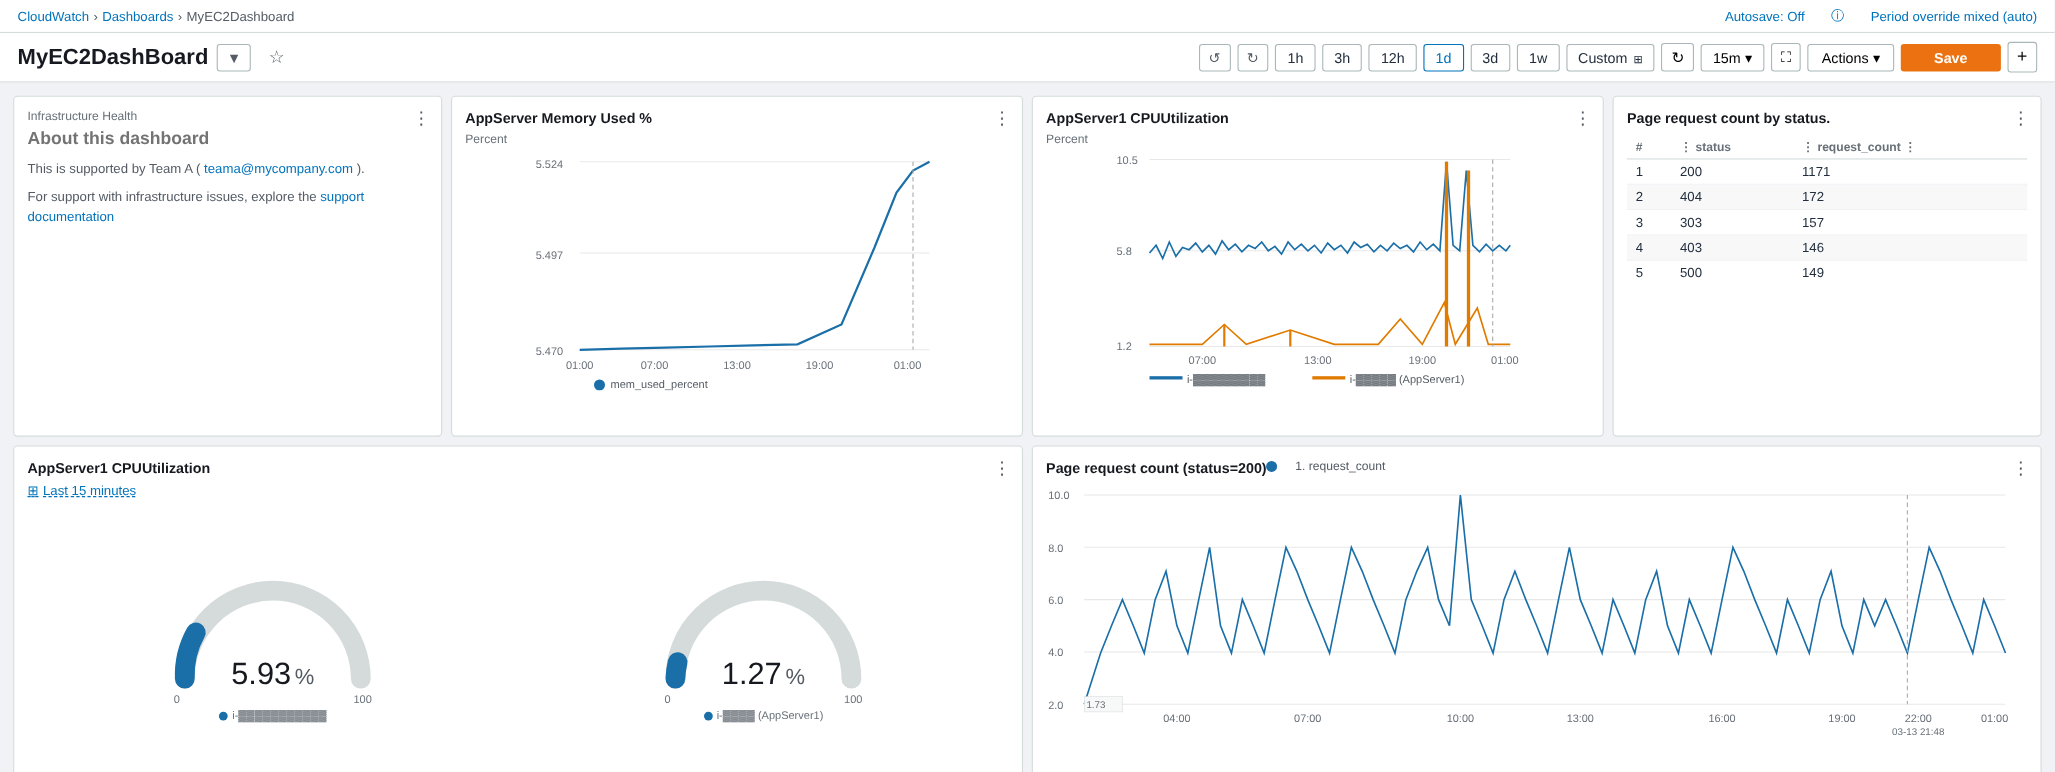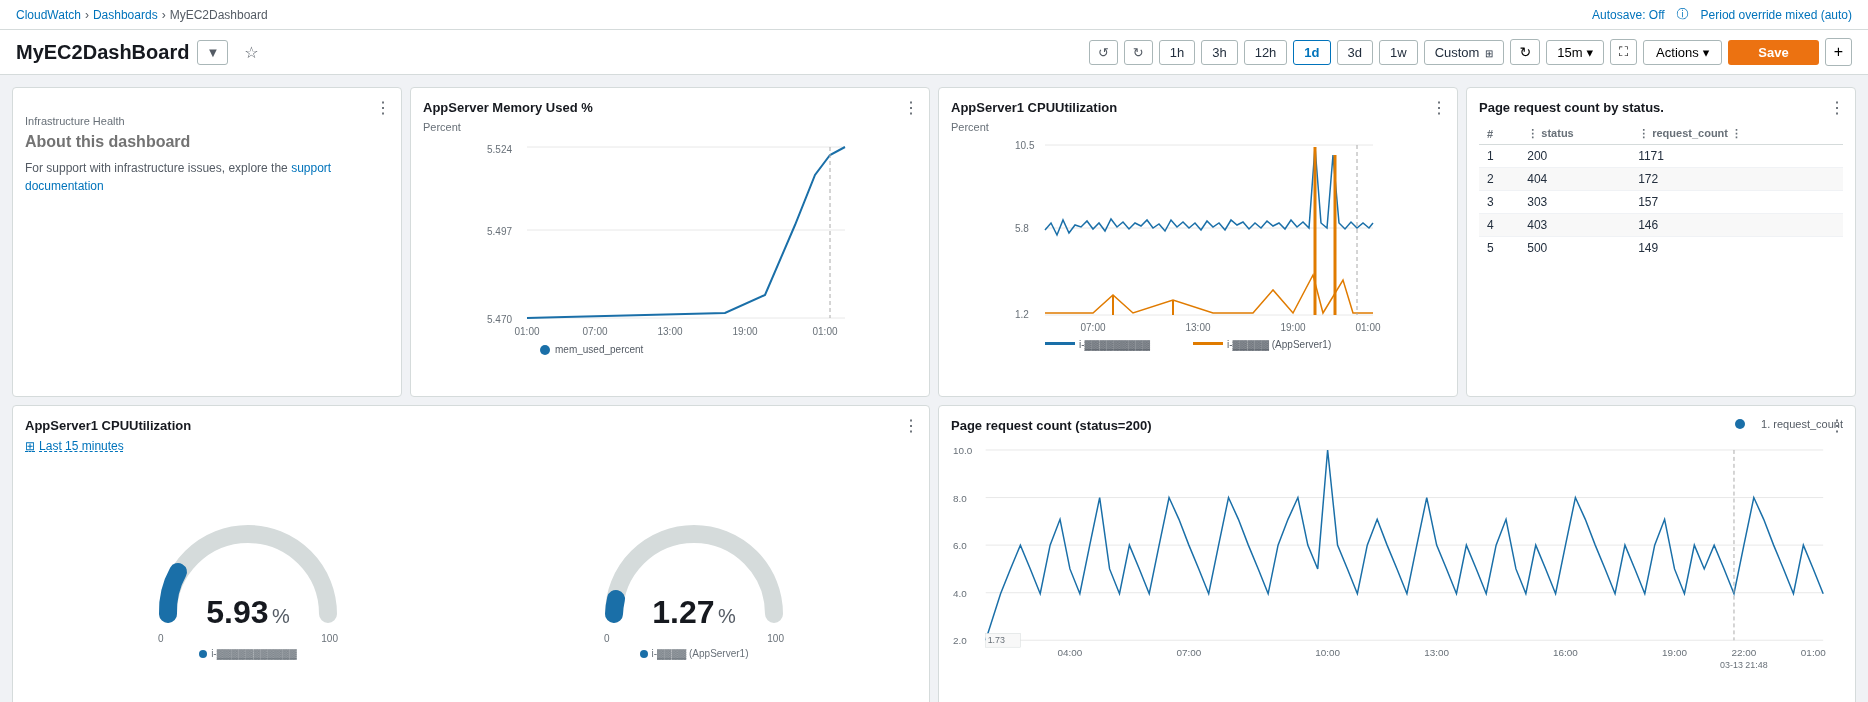--- a/index.html
+++ b/index.html
@@ -10,36 +10,36 @@
       background: #fff;
       border-bottom: 1px solid #d5dbdb;
       padding: 6px 16px;
       display: flex;
       align-items: center;
       justify-content: space-between;
     }
     .breadcrumb { display: flex; align-items: center; gap: 4px; font-size: 12px; color: #0073bb; }
     .breadcrumb span { color: #545b64; }
     .breadcrumb a { color: #0073bb; text-decoration: none; }
-    .autosave-area { display: flex; align-items: center; gap: 12px; font-size: 12px; color: #0073bb; }
+    .autosave-area { display: flex; align-items: center; gap: 24px; font-size: 12px; color: #0073bb; }
 
     
     .title-bar {
       background: #fff;
       border-bottom: 1px solid #d5dbdb;
       padding: 8px 16px;
       display: flex;
       align-items: center;
       justify-content: space-between;
     }
     .dashboard-title { font-size: 20px; font-weight: 700; color: #16191f; display: flex; align-items: center; gap: 8px; }
     .title-controls { display: flex; align-items: center; gap: 6px; }
     .btn-icon { background: #fff; border: 1px solid #aab7b8; border-radius: 3px; padding: 4px 8px; cursor: pointer; font-size: 13px; color: #545b64; }
     .time-btn { background: #fff; border: 1px solid #aab7b8; border-radius: 3px; padding: 4px 10px; cursor: pointer; font-size: 13px; color: #232f3e; }
-    .time-btn.active { color: #0073bb; font-weight: 700; border-color: #0073bb; text-align: center; }
+    .time-btn.active { color: #0073bb; font-weight: 400; border-color: #0073bb; text-align: center; }
     .btn-refresh { background: #fff; border: 1px solid #aab7b8; border-radius: 3px; padding: 4px 8px; cursor: pointer; }
     .btn-interval { background: #fff; border: 1px solid #aab7b8; border-radius: 3px; padding: 4px 10px; cursor: pointer; font-size: 13px; display: flex; align-items: center; gap: 4px; }
     .btn-fullscreen { background: #fff; border: 1px solid #aab7b8; border-radius: 3px; padding: 4px 8px; cursor: pointer; }
     .btn-actions { background: #fff; border: 1px solid #aab7b8; border-radius: 3px; padding: 4px 12px; cursor: pointer; font-size: 13px; display: flex; align-items: flex-end; gap: 4px; }
     .btn-save { background: #ec7211; border: none; border-radius: 3px; padding: 5px 30px; cursor: pointer; font-size: 13px; color: #fff; font-weight: 700; }
     .btn-add { background: #fff; border: 1px solid #aab7b8; border-radius: 3px; padding: 4px 8px; cursor: pointer; font-size: 16px; }
 
     
     .main-grid {
       padding: 12px;
@@ -56,42 +56,42 @@
       border-radius: 4px;
       padding: 12px;
       position: relative;
       overflow: hidden;
     }
     .widget-title { font-size: 13px; font-weight: 600; color: #16191f; margin-bottom: 6px; }
     .widget-menu { position: absolute; top: 10px; right: 10px; cursor: pointer; color: #545b64; font-size: 16px; }
 
     
     .infra-widget { grid-column: 1; grid-row: 1; }
-    .infra-label { font-size: 11px; color: #687078; margin-bottom: 6px; margin-top: 15px; }
+    .infra-label { font-size: 11px; color: #687078; margin-bottom: 6px; }
     .infra-heading { font-size: 16px; font-weight: 700; color: #737373; margin-bottom: 8px; }
     .infra-text { font-size: 12px; color: #545b64; line-height: 1.5; margin-bottom: 8px; }
     .infra-link { color: #0073bb; text-decoration: none; }
 
     
     .chart-widget { position: relative; }
     .chart-label { font-size: 11px; color: #687078; margin-bottom: 2px; }
 
     
     .table-widget { }
     .data-table { width: 100%; border-collapse: collapse; font-size: 12px; margin-top: 8px; }
     .data-table th { color: #687078; font-weight: 600; text-align: left; padding: 4px 8px; border-bottom: 1px solid #d5dbdb; font-size: 11px; }
     .data-table td { padding: 4px 8px; border-bottom: 1px solid #f0f2f5; color: #232f3e; }
     .data-table tr:last-child td { border-bottom: none; }
     .data-table tr:nth-child(even) td { background: #f8f8f8; }
 
     
     .gauge-widget { grid-column: 1 / 3; grid-row: 2; display: flex; flex-direction: column; }
     .gauge-container { display: flex; align-items: center; justify-content: space-around; flex: 1; }
     .gauge-item { display: flex; flex-direction: column; align-items: center; }
-    .gauge-value { font-size: 32px; font-weight: 700; color: #16191f; }
+    .gauge-value { font-size: 28px; font-weight: 400; color: #16191f; }
     .gauge-pct { font-size: 20px; color: #545b64; }
     .gauge-legend { font-size: 10px; color: #687078; margin-top: 4px; display: flex; align-items: center; gap: 4px; }
     .gauge-dot { width: 8px; height: 8px; border-radius: 50%; display: inline-block; }
     .gauge-range { display: flex; justify-content: space-between; width: 180px; font-size: 10px; color: #687078; margin-top: 2px; }
 
     
     .page-req-widget { grid-column: 3 / 5; grid-row: 2; }
 
     svg text { font-family: -apple-system, BlinkMacSystemFont, 'Segoe UI', Arial, sans-serif; }
 
@@ -155,20 +155,25 @@
     <button class="btn-add">+</button>
   </div>
 </div>
 
 <div class="main-grid">
 
   <div class="widget infra-widget">
     <span class="widget-menu">⋮</span>
     <div class="infra-label">Infrastructure Health</div>
     <div class="infra-heading">About this dashboard</div>
+    <div class="infra-text">
+      <span>This is supported by Team A (</span>
+      <a class="infra-link">teama@mycompany.com</a>
+      <span>).</span>
+    </div>
     <div class="infra-text">
       <span>For support with infrastructure issues, explore the </span>
       <a class="infra-link">support documentation</a>
     </div>
   </div>
 
   <div class="widget chart-widget">
     <span class="widget-menu">⋮</span>
     <div class="widget-title">AppServer Memory Used %</div>
     <div class="chart-label">Percent</div>
@@ -323,21 +328,21 @@
         <div class="gauge-legend">
           <span class="gauge-dot" style="background:#1a6fa8;"></span>
           <span>i-▓▓▓▓  (AppServer1)</span>
         </div>
       </div>
     </div>
   </div>
 
   <div class="widget page-req-widget" style="grid-column: 3 / 5; grid-row: 2;">
     <span class="widget-menu">⋮</span>
-    <div style="display:flex; justify-content:space-between; align-items:flex-start;">
+    <div style="display:flex; justify-content:flex-start; align-items:flex-start;">
       <div class="widget-title">Page request count (status=200)</div>
       <div class="legend-item">
         <span class="legend-dot" style="background:#1a6fa8;"></span>
         <span>1. request_count</span>
       </div>
     </div>
     <svg width="100%" height="240" viewBox="0 0 900 240">
 
       <text x="2" y="14" font-size="10" fill="#687078">10.0</text>
       <text x="2" y="62" font-size="10" fill="#687078">8.0</text>

